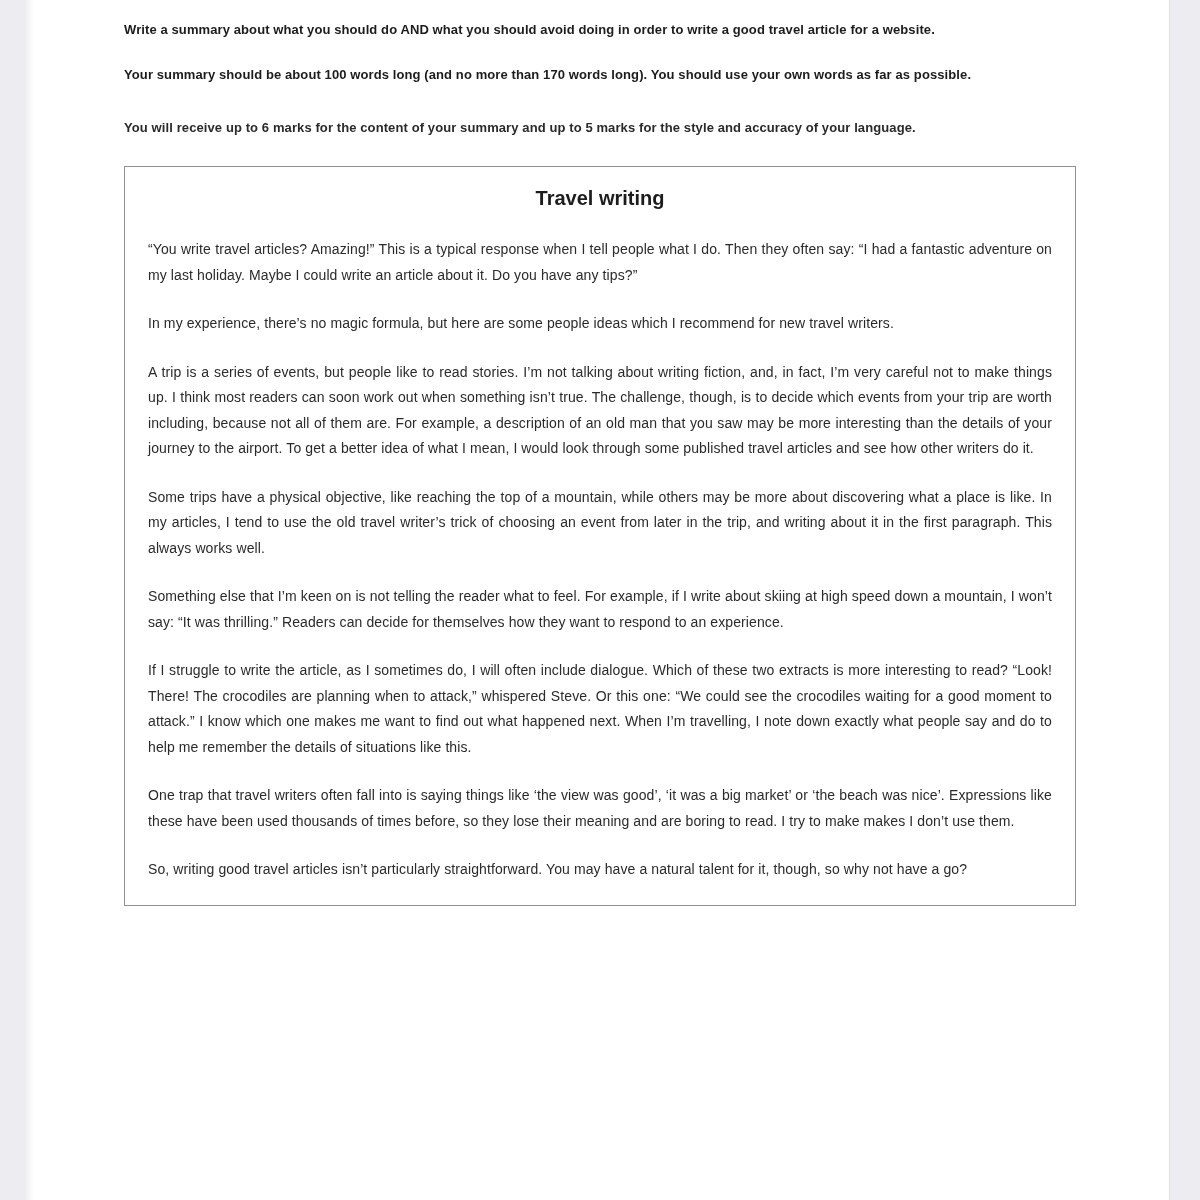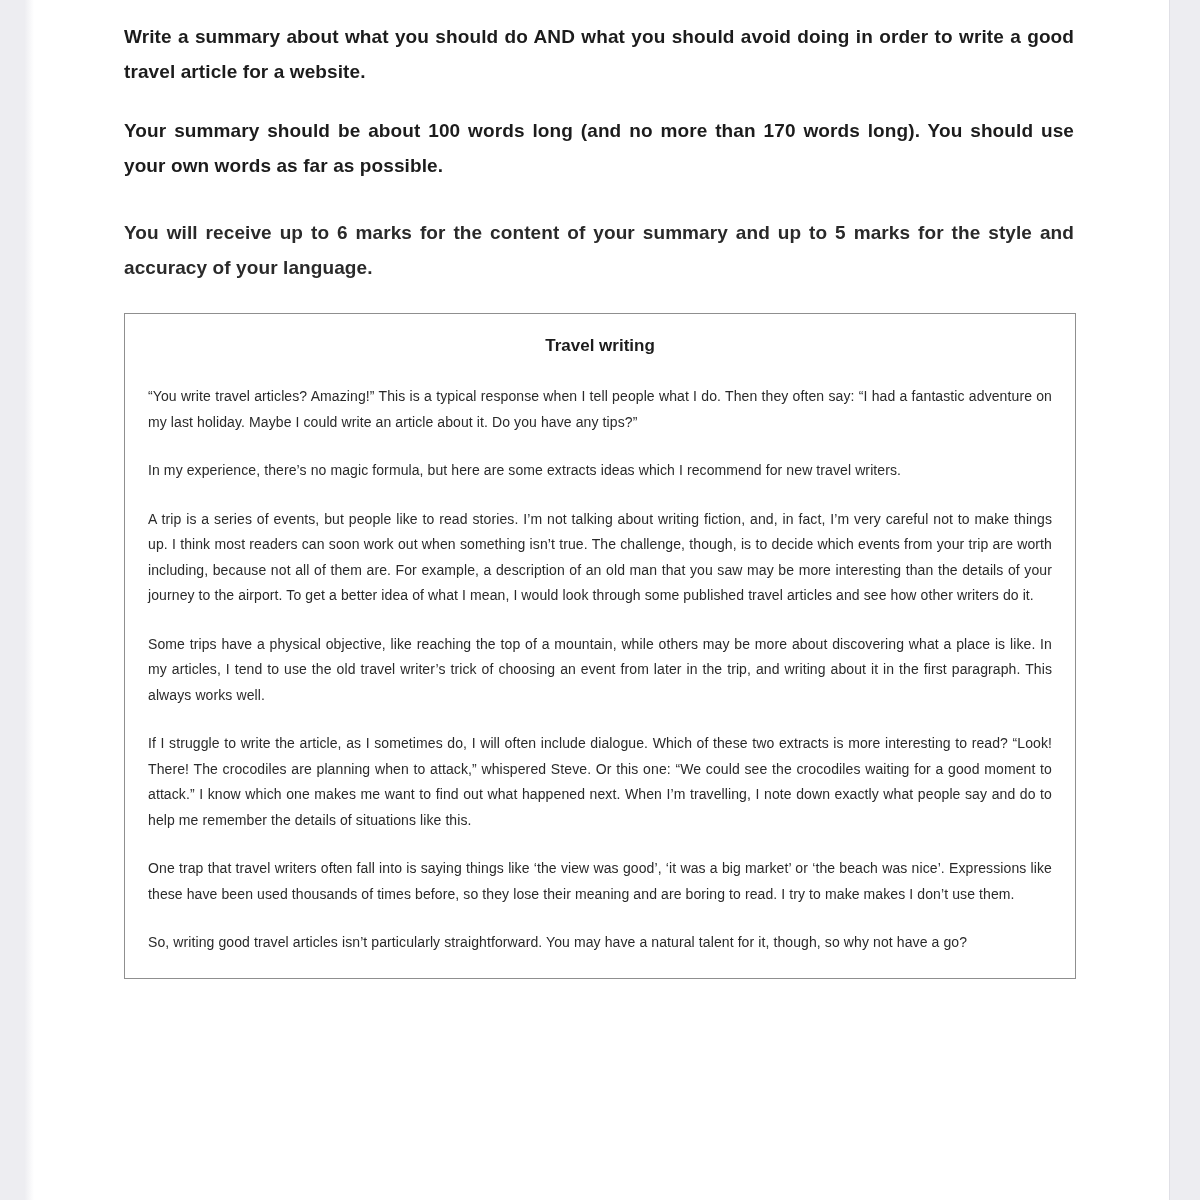--- a/index.html
+++ b/index.html
@@ -29,40 +29,40 @@
     border-left: 1px solid #e0e0e6;
   }
   .content {
     position: absolute;
     left: 0; top: 0;
     width: 1200px;
     box-sizing: border-box;
     padding: 19px 126px 0 124px;
   }
   .instr {
-    font-size: 19px;
-    line-height: 35px;
+    font-size: 13px;
+    line-height: 21px;
     margin: 0 0 24px 0;
     text-align: justify;
     letter-spacing: 0.1px;
   }
   .instr.bold { font-weight: bold; color: #1c1c1c; }
   .instr.normal { font-weight: bold; color: #2a2a2a; margin-top: 32px; }
   .article-box {
     margin-top: 28px;
     border: 1px solid #8f8f8f;
     box-sizing: border-box;
     width: 952px;
     padding: 19px 23px 4px 23px;
     background: #ffffff;
   }
   .article-title {
     text-align: center;
     font-weight: bold;
-    font-size: 17px;
+    font-size: 20px;
     line-height: 25px;
     color: #1c1c1c;
     margin: 0 0 26px 0;
   }
   .article-para {
     font-size: 14px;
     line-height: 25.5px;
     text-align: justify;
     color: #2a2a2a;
     margin: 0 0 23px 0;
@@ -83,26 +83,27 @@
   <p class="instr bold">Your summary should be about 100 words long (and no more than 170 words long). You should use your own words as far as possible.</p>
 
   <p class="instr normal">You will receive up to 6 marks for the content of your summary and up to 5 marks for the style and accuracy of your language.</p>
 
   <div class="article-box">
 
     <p class="article-title">Travel writing</p>
 
     <p class="article-para">“You write travel articles? Amazing!” This is a typical response when I tell people what I do. Then they often say: “I had a fantastic adventure on my last holiday. Maybe I could write an article about it. Do you have any tips?”</p>
 
-    <p class="article-para">In my experience, there’s no magic formula, but here are some extracts ideas which I recommend for new travel writers.</p>
+    <p class="article-para">In my experience, there’s no magic formula, but here are some people ideas which I recommend for new travel writers.</p>
 
     <p class="article-para">A trip is a series of events, but people like to read stories. I’m not talking about writing fiction, and, in fact, I’m very careful not to make things up. I think most readers can soon work out when something isn’t true. The challenge, though, is to decide which events from your trip are worth including, because not all of them are. For example, a description of an old man that you saw may be more interesting than the details of your journey to the airport. To get a better idea of what I mean, I would look through some published travel articles and see how other writers do it.</p>
 
     <p class="article-para">Some trips have a physical objective, like reaching the top of a mountain, while others may be more about discovering what a place is like. In my articles, I tend to use the old travel writer’s trick of choosing an event from later in the trip, and writing about it in the first paragraph. This always works well.</p>
 
+    <p class="article-para">Something else that I’m keen on is not telling the reader what to feel. For example, if I write about skiing at high speed down a mountain, I won’t say: “It was thrilling.” Readers can decide for themselves how they want to respond to an experience.</p>
 
     <p class="article-para">If I struggle to write the article, as I sometimes do, I will often include dialogue. Which of these two extracts is more interesting to read? “Look! There! The crocodiles are planning when to attack,” whispered Steve. Or this one: “We could see the crocodiles waiting for a good moment to attack.” I know which one makes me want to find out what happened next. When I’m travelling, I note down exactly what people say and do to help me remember the details of situations like this.</p>
 
     <p class="article-para">One trap that travel writers often fall into is saying things like ‘the view was good’, ‘it was a big market’ or ‘the beach was nice’. Expressions like these have been used thousands of times before, so they lose their meaning and are boring to read. I try to make makes I don’t use them.</p>
 
     <p class="article-para">So, writing good travel articles isn’t particularly straightforward. You may have a natural talent for it, though, so why not have a go?</p>
 
   </div>
 
 </div>

